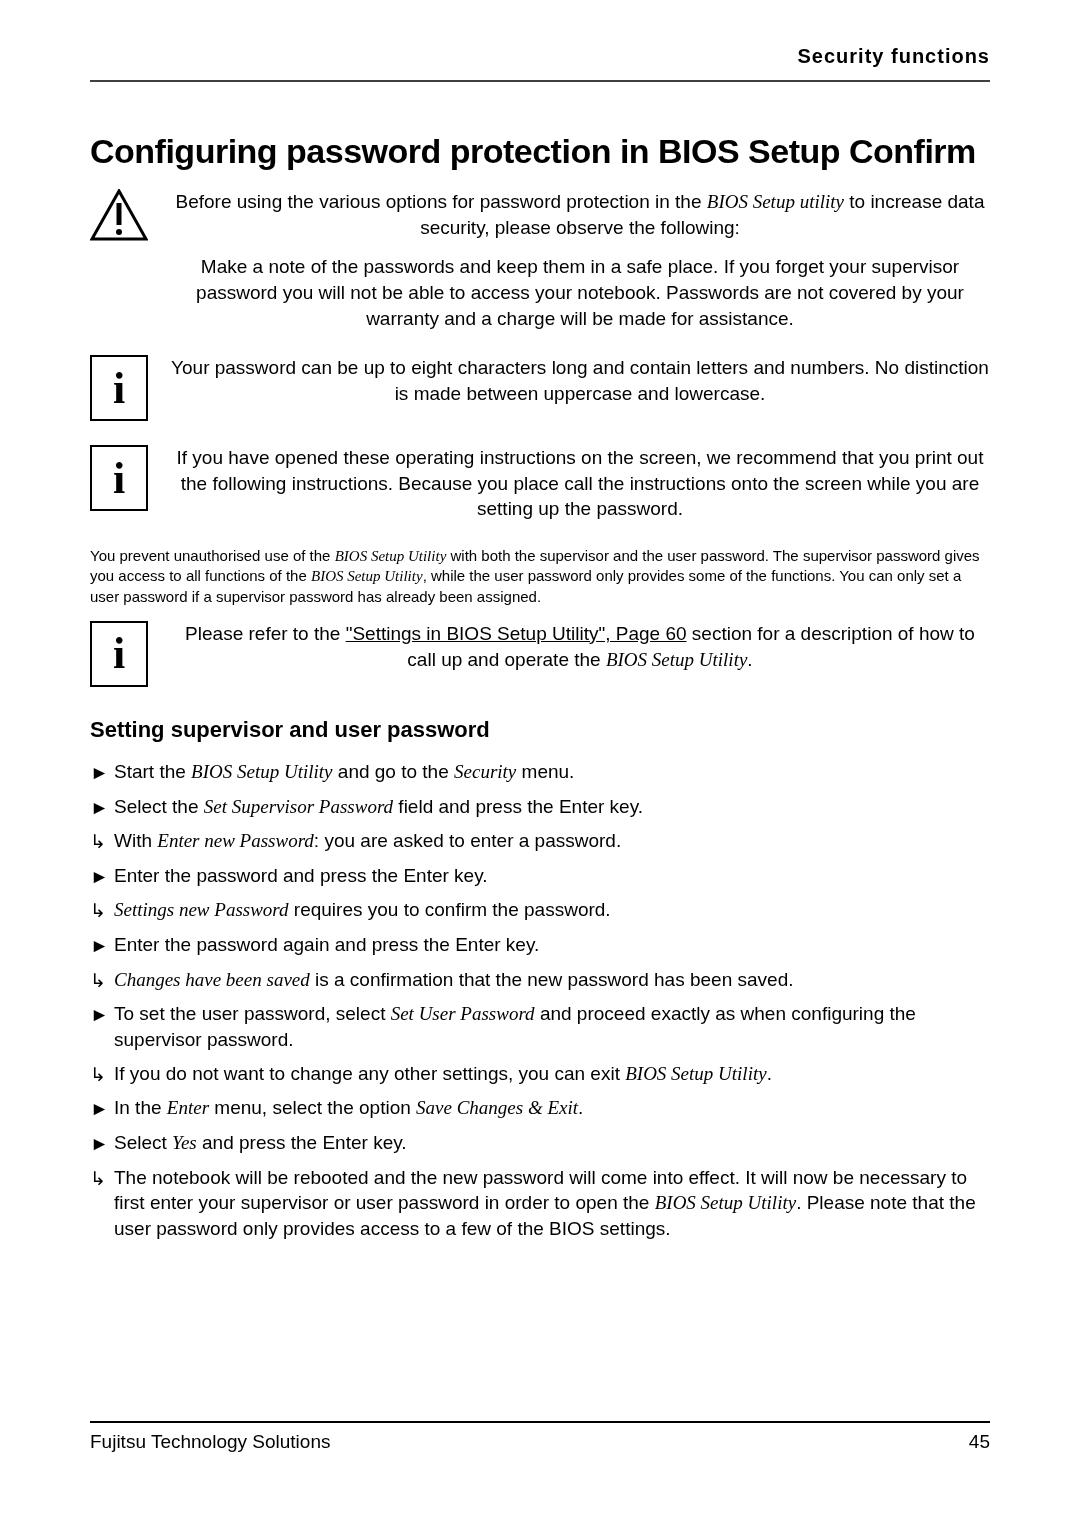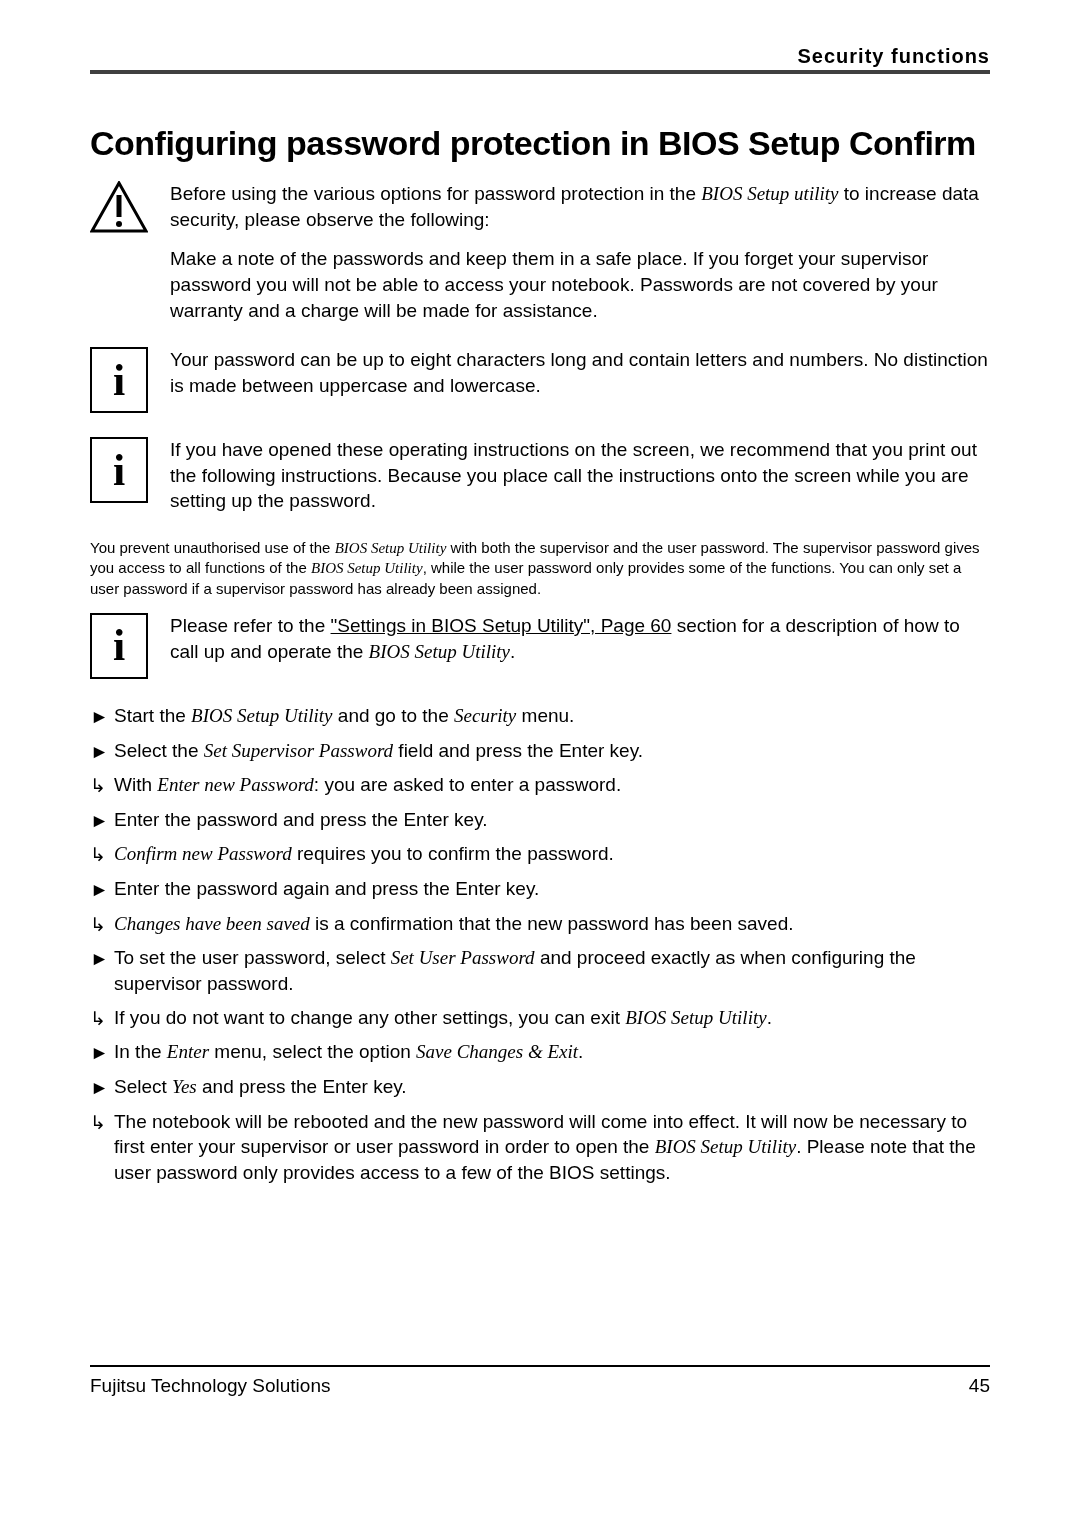--- a/index.html
+++ b/index.html
@@ -10,22 +10,22 @@
     color: #000;
     width: 1080px;
   }
   .page {
     width: 900px;
     margin: 0 auto;
     padding: 45px 0 30px 0;
     box-sizing: border-box;
   }
   .header-line {
-    border-bottom: 4px solid #404040;
-    padding-bottom: 2px;
+    border-bottom: 2px solid #404040;
+    padding-bottom: 12px;
     margin-bottom: 50px;
   }
   .header-title {
     text-align: right;
     font-weight: bold;
     font-size: 20px;
     letter-spacing: 1px;
   }
   h1 {
     font-size: 34px;
@@ -52,20 +52,21 @@
     width: 80px;
     flex: 0 0 80px;
     display: flex;
     justify-content: flex-start;
     align-items: flex-start;
   }
   .note-text {
     flex: 1;
     font-size: 19px;
     line-height: 1.35;
+    text-align: center;
   }
   .note-text p { margin: 0 0 14px 0; }
   .note-text p:last-child { margin-bottom: 0; }
   .para {
     font-size: 15px;
     line-height: 1.35;
     margin: 14px 0;
   }
   .italic { font-style: italic; font-family: "Times New Roman", serif; }
   .link {
@@ -164,41 +165,42 @@
     <div class="note-icon-cell">
       <div class="info-box">i</div>
     </div>
     <div class="note-text">
       <p>
         <span>Please refer to the </span><span class="link">"Settings in BIOS Setup Utility", Page 60</span><span> section for a description of how to call up and operate the </span><span class="italic">BIOS Setup Utility</span><span>.</span>
       </p>
     </div>
   </div>
 
+  <h3>Setting supervisor and user password</h3>
 
   <ul class="steps" id="steps-list">
       <li>
         <span class="bullet">►</span>
         <span class="step-text">Start the <span class="italic">BIOS Setup Utility</span> and go to the <span class="italic">Security</span> menu.</span>
       </li>
       <li>
         <span class="bullet">►</span>
         <span class="step-text">Select the <span class="italic">Set Supervisor Password</span> field and press the Enter key.</span>
       </li>
       <li>
         <span class="bullet">↳</span>
         <span class="step-text">With <span class="italic">Enter new Password</span>: you are asked to enter a password.</span>
       </li>
       <li>
         <span class="bullet">►</span>
         <span class="step-text">Enter the password and press the Enter key.</span>
       </li>
       <li>
         <span class="bullet">↳</span>
-        <span class="step-text"><span class="italic">Confirm new Password</span> requires you to confirm the password.</span>
+        <span class="step-text"><span class="italic">Settings new Password</span> requires you to confirm the password.</span>
       </li>
       <li>
         <span class="bullet">►</span>
         <span class="step-text">Enter the password again and press the Enter key.</span>
       </li>
       <li>
         <span class="bullet">↳</span>
         <span class="step-text"><span class="italic">Changes have been saved</span> is a confirmation that the new password has been saved.</span>
       </li>
       <li>

